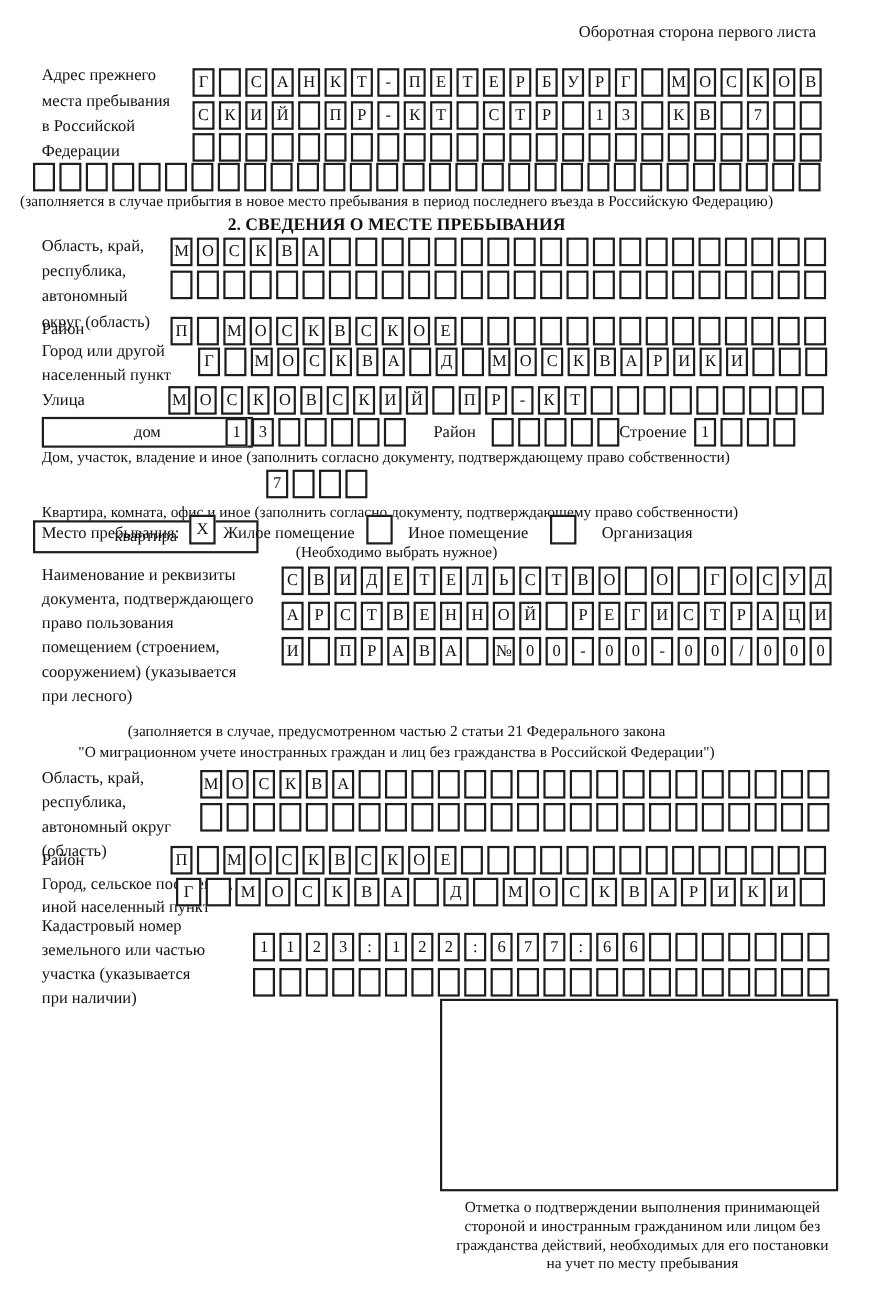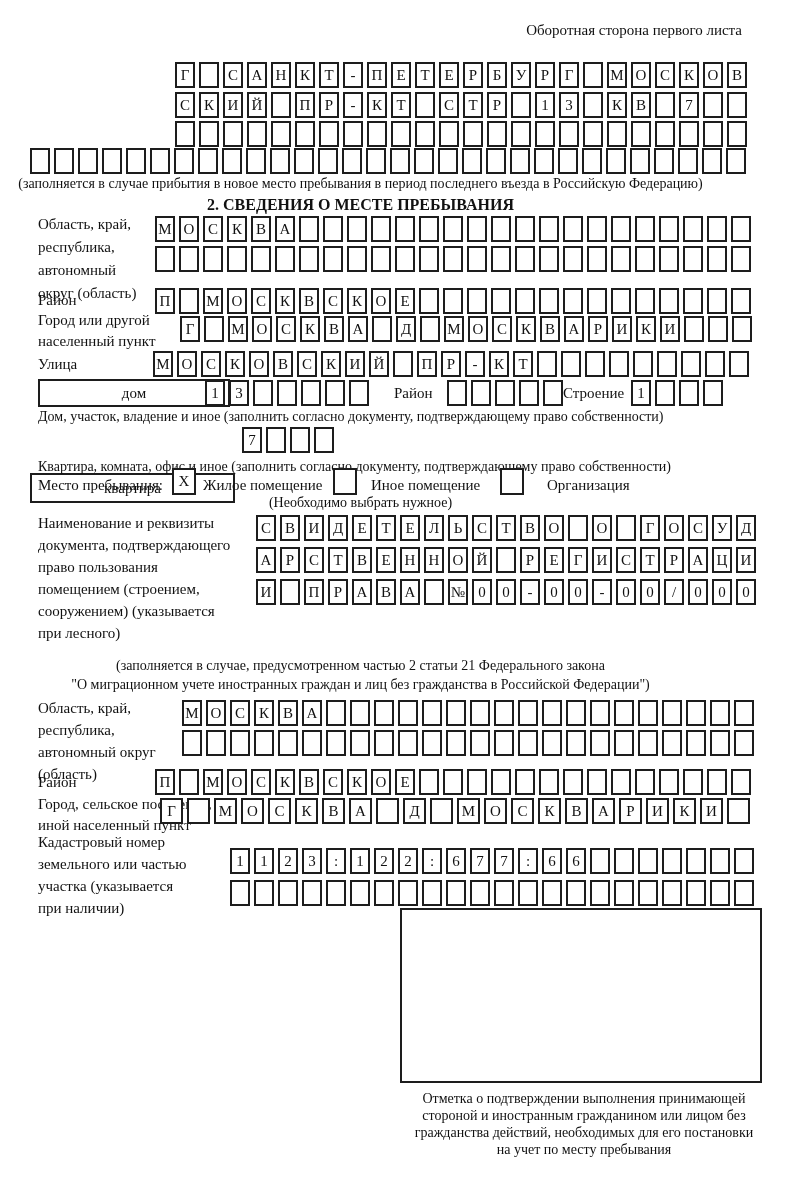--- a/index.html
+++ b/index.html
@@ -30,20 +30,24 @@
   }
   .stampbox{box-sizing:border-box;border:2px solid #1d1d1d;background:#fff;}
 </style>
 </head>
 <body>
 
 <div class="page">
 
   <div class="abs note" style="top:22px;right:58px;font-size:15px;">Оборотная сторона первого листа</div>
 
+  <div class="abs lbl" style="left:38px;top:58px;width:150px;">Адрес прежнего
+места пребывания
+в Российской
+Федерации</div>
   <div class="abs row" style="left:175px;top:62px;">
       <span class="cell">Г</span>
       <span class="cell"></span>
       <span class="cell">С</span>
       <span class="cell">А</span>
       <span class="cell">Н</span>
       <span class="cell">К</span>
       <span class="cell">Т</span>
       <span class="cell">-</span>
       <span class="cell">П</span>

